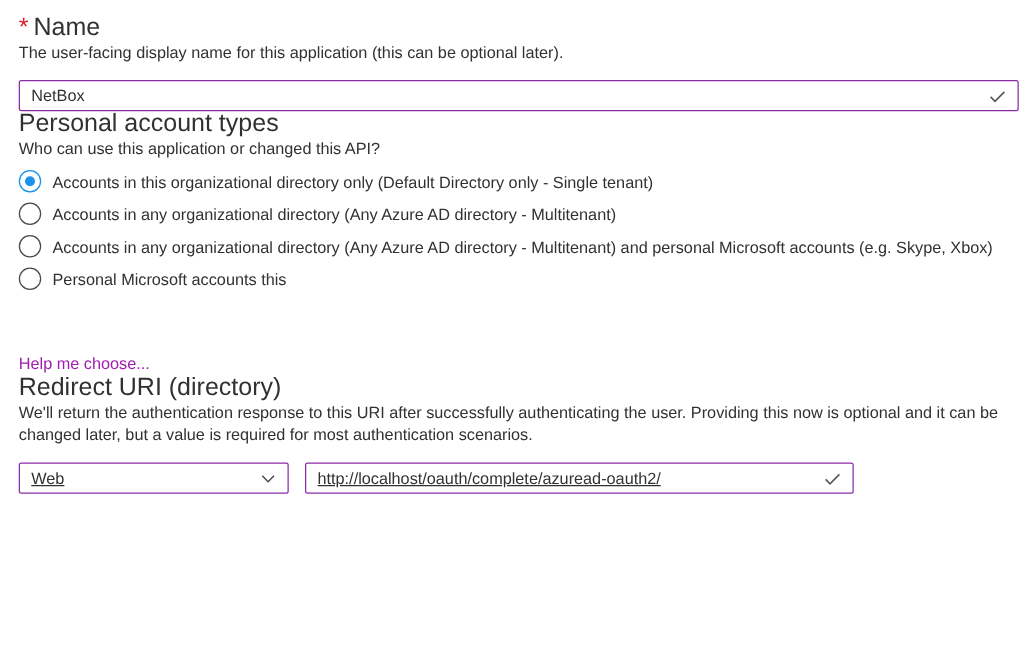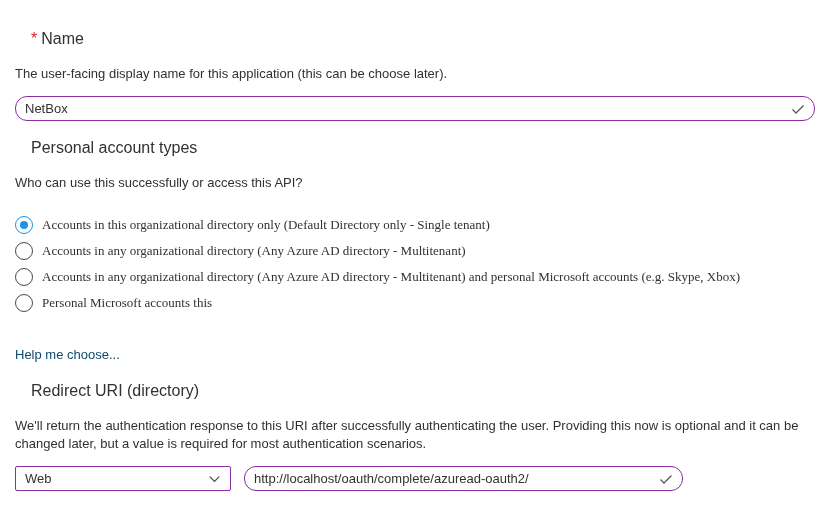--- a/index.html
+++ b/index.html
@@ -7,22 +7,22 @@
   body {
     width: 829px; height: 516px;
     background: #ffffff;
     font-family: "Liberation Sans", "DejaVu Sans", sans-serif;
     color: #323130;
     overflow: hidden;
   }
   .page { padding: 12px 14px 0 15px; }
 
   h3.section-title {
-    margin: 16px;
-    font-size: 16px;
+    margin: 0;
+    font-size: 20px;
     font-weight: 400;
     line-height: 21px;
     color: #323130;
   }
   .required-marker { color: #dc1c24; margin-right: 4px; }
 
   p.desc {
     margin: 0;
     font-size: 13px;
     line-height: 18px;
@@ -32,21 +32,21 @@
   .question    { margin-top: 16px; }
   .redirect-desc { margin-top: 10px; line-height: 19px; max-width: 806px; }
 
   .title-account  { margin-top: 43px; }
   .title-redirect { margin-top: 46px; }
 
   .text-field {
     margin-top: 13px;
     height: 25px;
     border: 1px solid #8a2da5;
-    border-radius: 12px;
+    border-radius: 2px;
     background: #fff;
     display: flex;
     align-items: center;
     position: relative;
   }
   .text-field.name-field { width: 800px; }
   .text-field input {
     border: none; outline: none;
     flex: 1 1 auto;
     height: 100%;
@@ -56,21 +56,21 @@
     color: #323130;
     background: transparent;
   }
   .field-check {
     position: absolute;
     right: 8px; top: 50%;
     transform: translateY(-50%);
     display: flex;
   }
 
-  .radio-group { margin-top: 24px; font-family: Liberation Serif, serif; }
+  .radio-group { margin-top: 8px; }
   .radio-row {
     display: flex;
     align-items: center;
     height: 18px;
     margin-bottom: 8px;
     cursor: pointer;
   }
   .radio {
     width: 18px; height: 18px;
     border: 1px solid #4a4a4a;
@@ -89,33 +89,34 @@
   }
   .radio-label {
     margin-left: 9px;
     font-size: 13px;
     color: #323130;
     white-space: nowrap;
   }
 
   .help-link {
     display: inline-block;
-    margin-top: 26px;
+    margin-top: 42px;
     font-size: 13px;
     line-height: 18px;
-    color: #0c4a6e;
+    color: #a21caf;
     text-decoration: none;
     cursor: pointer;
   }
 
   .uri-row {
     margin-top: 13px;
     display: flex;
     gap: 13px;
     align-items: center;
+    text-decoration: underline;
   }
   .select-field {
     width: 216px;
     height: 25px;
     border: 1px solid #8a2da5;
     border-radius: 2px;
     display: flex;
     align-items: center;
     position: relative;
     padding-left: 9px;
@@ -133,35 +134,35 @@
   .text-field.uri-field { width: 439px; margin-top: 0; }
 </style>
 </head>
 <body>
 
 <div class="page">
 
   
   <h3 class="section-title"><span class="required-marker">*</span><span>Name</span></h3>
 
-  <p class="desc desc-name">The user-facing display name for this application (this can be choose later).</p>
+  <p class="desc desc-name">The user-facing display name for this application (this can be optional later).</p>
 
   <div class="text-field name-field">
     <input type="text" value="NetBox" style="">
     <span class="field-check">
       <svg width="16" height="16" viewBox="0 0 16 16">
         <path d="M2.5 8.5 L6 12 L13.5 4.5" fill="none" stroke="#575757" stroke-width="1.3"></path>
       </svg>
     </span>
   </div>
 
   
   <h3 class="section-title title-account">Personal account types</h3>
 
-  <p class="desc question">Who can use this successfully or access this API?</p>
+  <p class="desc question">Who can use this application or changed this API?</p>
 
   <div class="radio-group">
     <div class="radio-row">
       <span class="radio checked"></span>
       <span class="radio-label">Accounts in this organizational directory only (Default Directory only - Single tenant)</span>
     </div>
     <div class="radio-row">
       <span class="radio"></span>
       <span class="radio-label">Accounts in any organizational directory (Any Azure AD directory - Multitenant)</span>
     </div>

